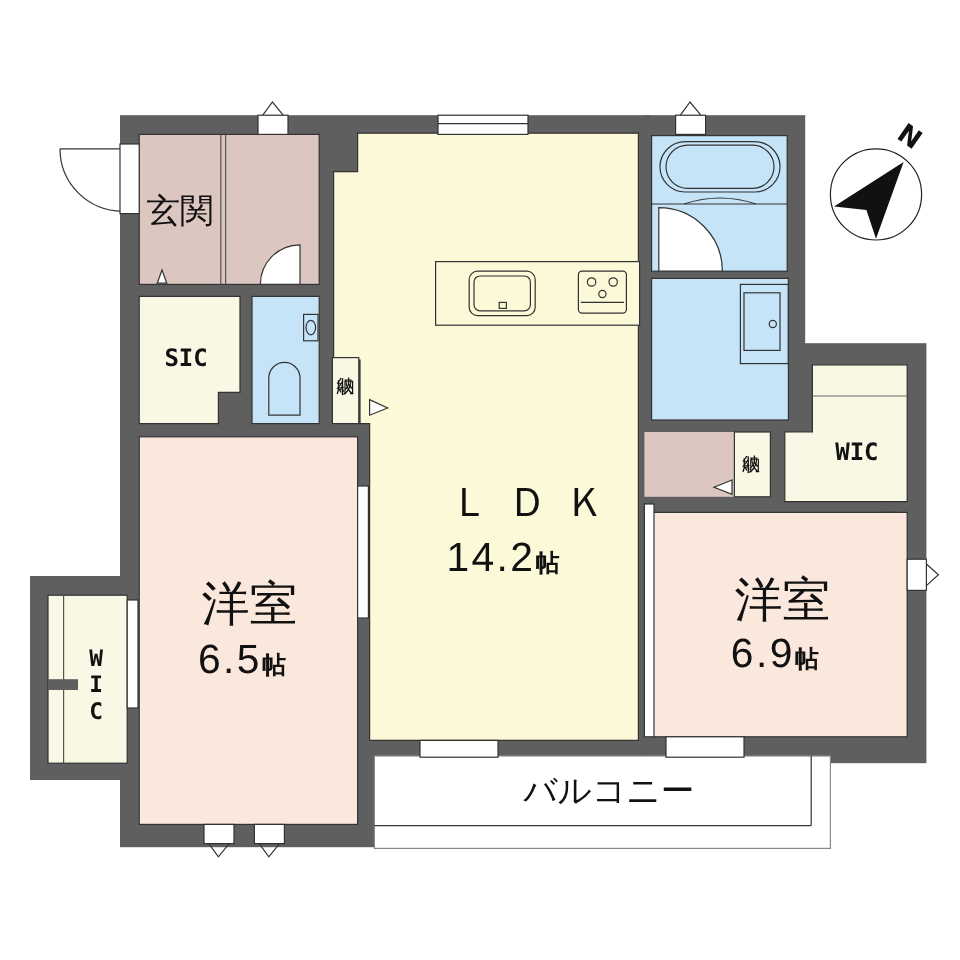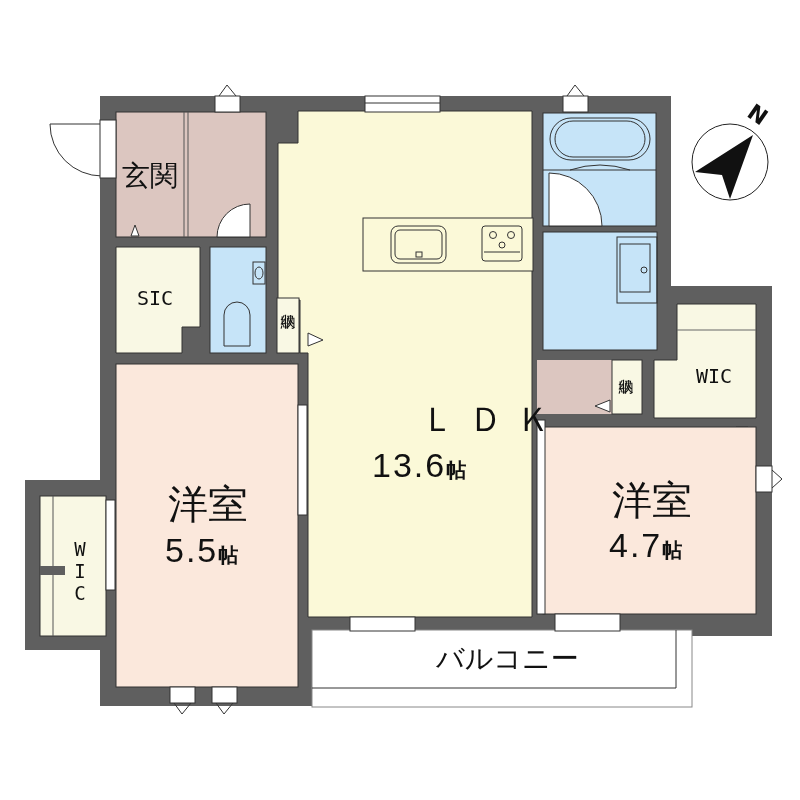--- a/index.html
+++ b/index.html
@@ -3,21 +3,21 @@
 <meta charset="utf-8">
 <style>
   html, body { margin:0; padding:0; background:#ffffff; }
   body { width:800px; height:800px; position:relative; overflow:hidden; font-family:"DejaVu Sans", sans-serif; }
   #plan { position:absolute; left:0; top:0; width:800px; height:800px; }
   .lbl { position:absolute; color:#111; white-space:nowrap; text-align:center; line-height:1; }
   .jp { font-family:"DejaVu Sans", sans-serif; font-weight:normal; }
   .big { font-size:40px; }
   .sz { font-size:34px; font-family:"Liberation Sans", sans-serif; letter-spacing:2px; }
   .unit { font-size:20px; font-family:"DejaVu Sans", sans-serif; font-weight:bold; }
-  .mono { font-family:"DejaVu Sans Mono", monospace; font-weight:normal;text-align:center; }
+  .mono { font-family:"DejaVu Sans Mono", monospace; font-weight:bold;text-align:center; }
   .vert { writing-mode:vertical-rl; text-orientation:upright; }
 </style>
 </head>
 <body>
 
 <svg id="plan" viewBox="0 0 800 800" xmlns="http://www.w3.org/2000/svg">
 
   <g fill="#5f5f5f">
     <rect x="100" y="96" width="442" height="610"></rect>
     <rect x="536" y="96" width="135" height="270"></rect>
@@ -129,30 +129,30 @@
   </g>
 </svg>
 
 <div class="lbl jp" style="left:122px;top:162px;font-size:28px;">玄関</div>
 <div class="lbl mono" style="left:137px;top:288px;font-size:20px;">SIC</div>
 <div class="lbl jp vert" style="left:280px;top:302px;font-size:15px;">収納</div>
 <div class="lbl jp vert" style="left:618px;top:367px;font-size:15px;">収納</div>
 <div class="lbl mono" style="left:696px;top:366px;font-size:20px;">WIC</div>
 <div class="lbl mono vert" style="left:70px;top:538px;font-size:19px;">WIC</div>
 
-<div class="lbl jp big" style="left:375px;top:402px;letter-spacing:14px;font-size:34px;margin-left:46px;">ＬＤＫ</div>
+<div class="lbl jp big" style="left:375px;top:402px;letter-spacing:14px;font-size:34px;">ＬＤＫ</div>
 <div class="lbl" style="left:372px;top:448px;">
-  <span class="sz">13.6</span><span class="unit">帖</span>
+  <span class="sz">14.2</span><span class="unit">帖</span>
 </div>
 
 <div class="lbl jp big" style="left:168px;top:484px;">洋室</div>
 <div class="lbl" style="left:165px;top:533px;">
-  <span class="sz">5.5</span><span class="unit">帖</span>
+  <span class="sz">6.5</span><span class="unit">帖</span>
 </div>
 
 <div class="lbl jp big" style="left:612px;top:480px;">洋室</div>
 <div class="lbl" style="left:609px;top:528px;">
-  <span class="sz">4.7</span><span class="unit">帖</span>
+  <span class="sz">6.9</span><span class="unit">帖</span>
 </div>
 
 <div class="lbl jp" style="left:436px;top:645px;font-size:28px;font-weight:normal;">バルコニー</div>
 
 <div class="lbl" style="left:748px;top:104px;font-size:22px;font-weight:bold;transform:rotate(35deg);font-family:'DejaVu Sans',sans-serif;">N</div>
 
 </body></html>

